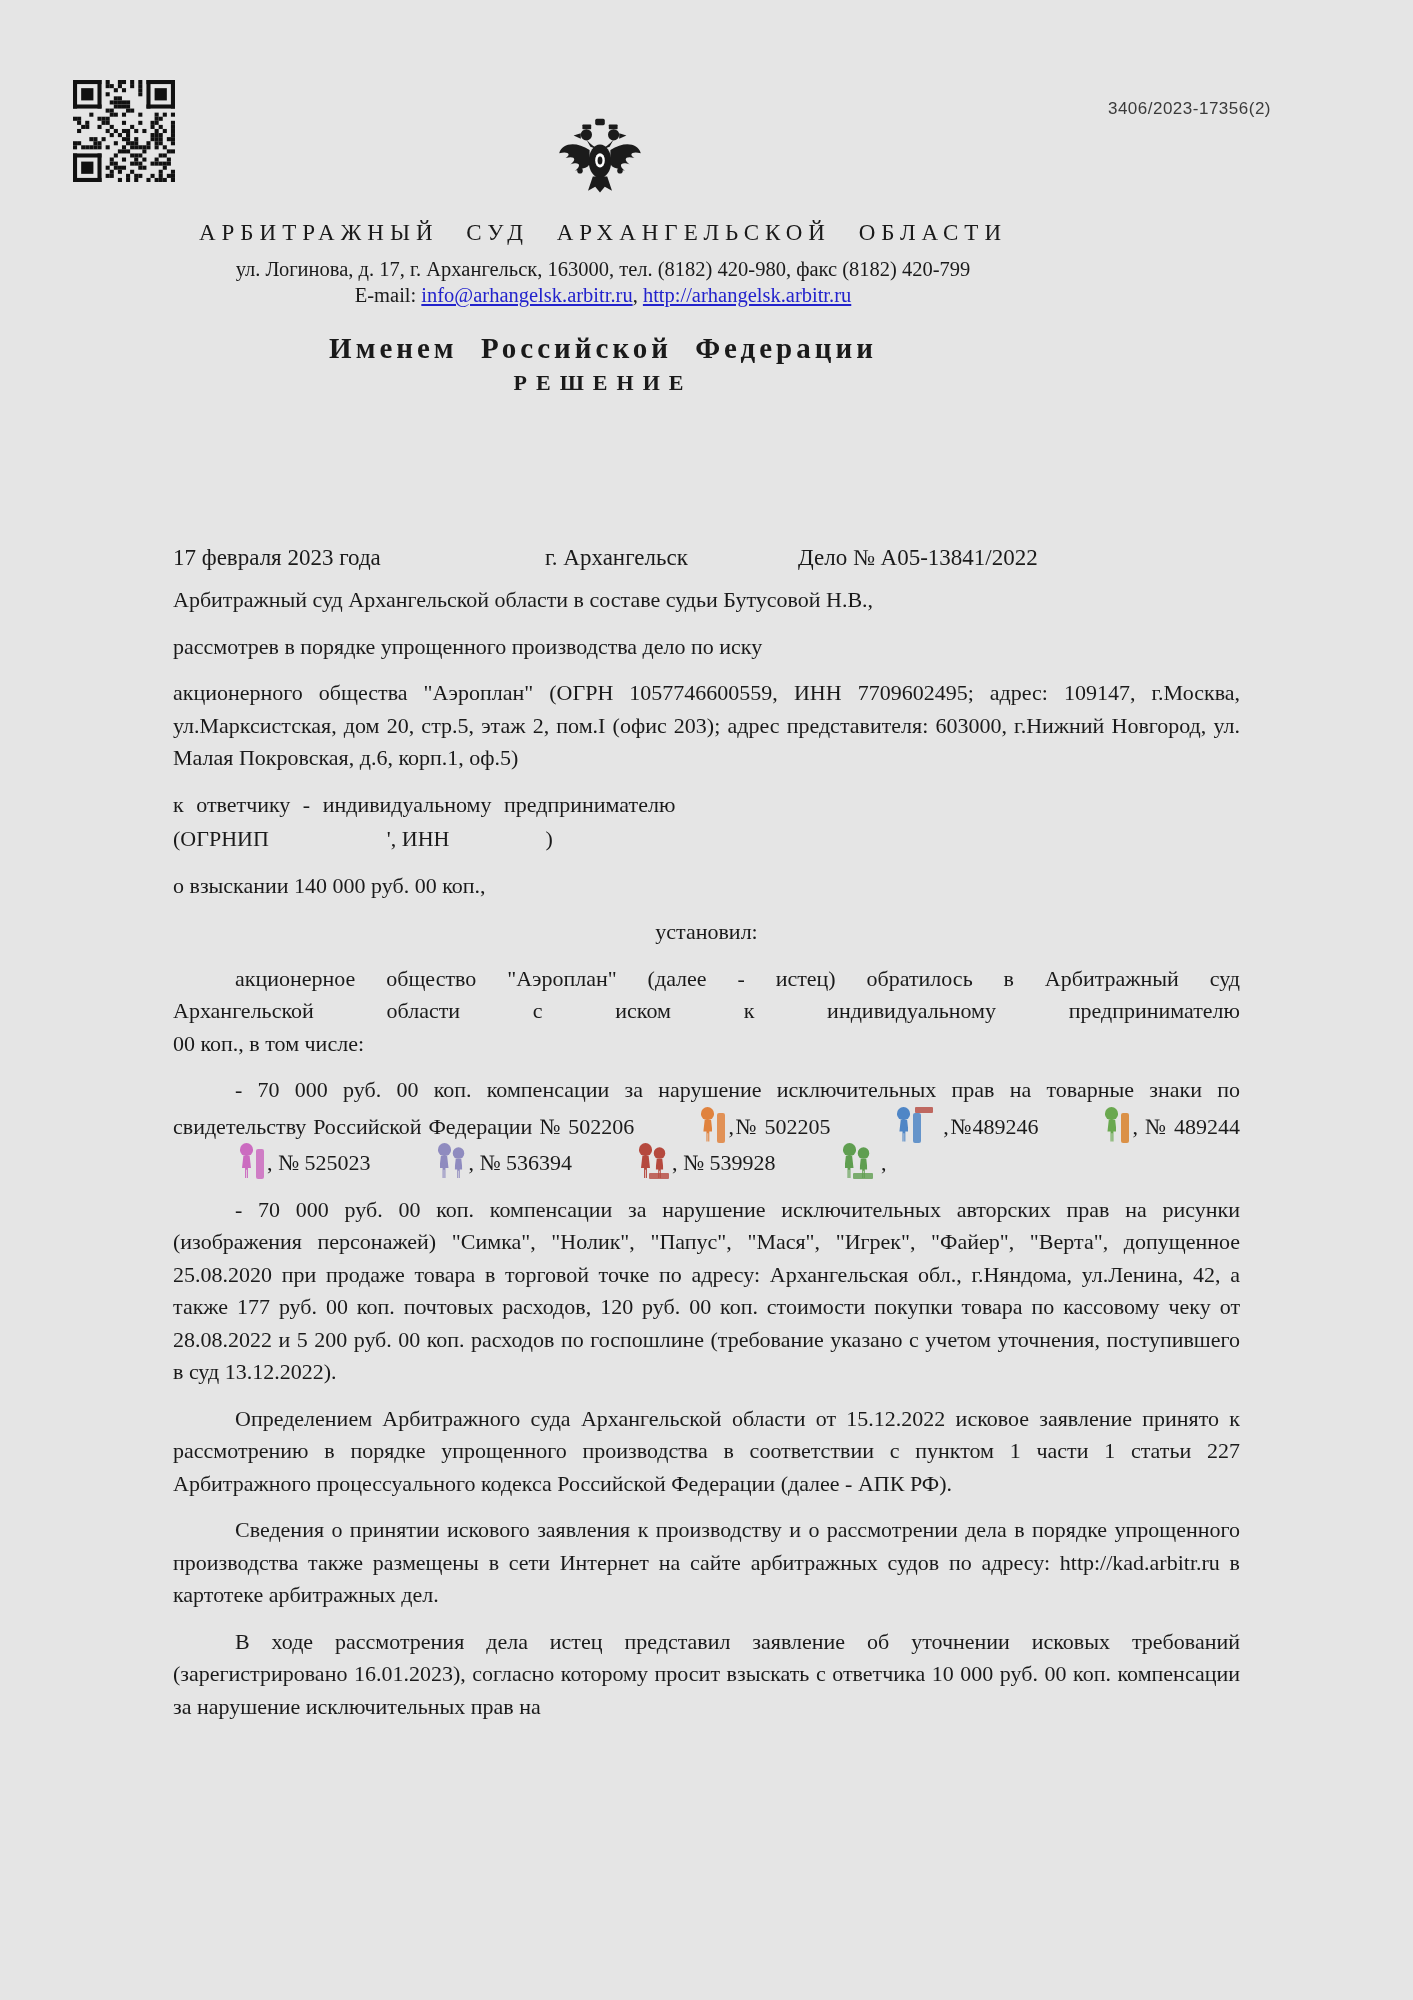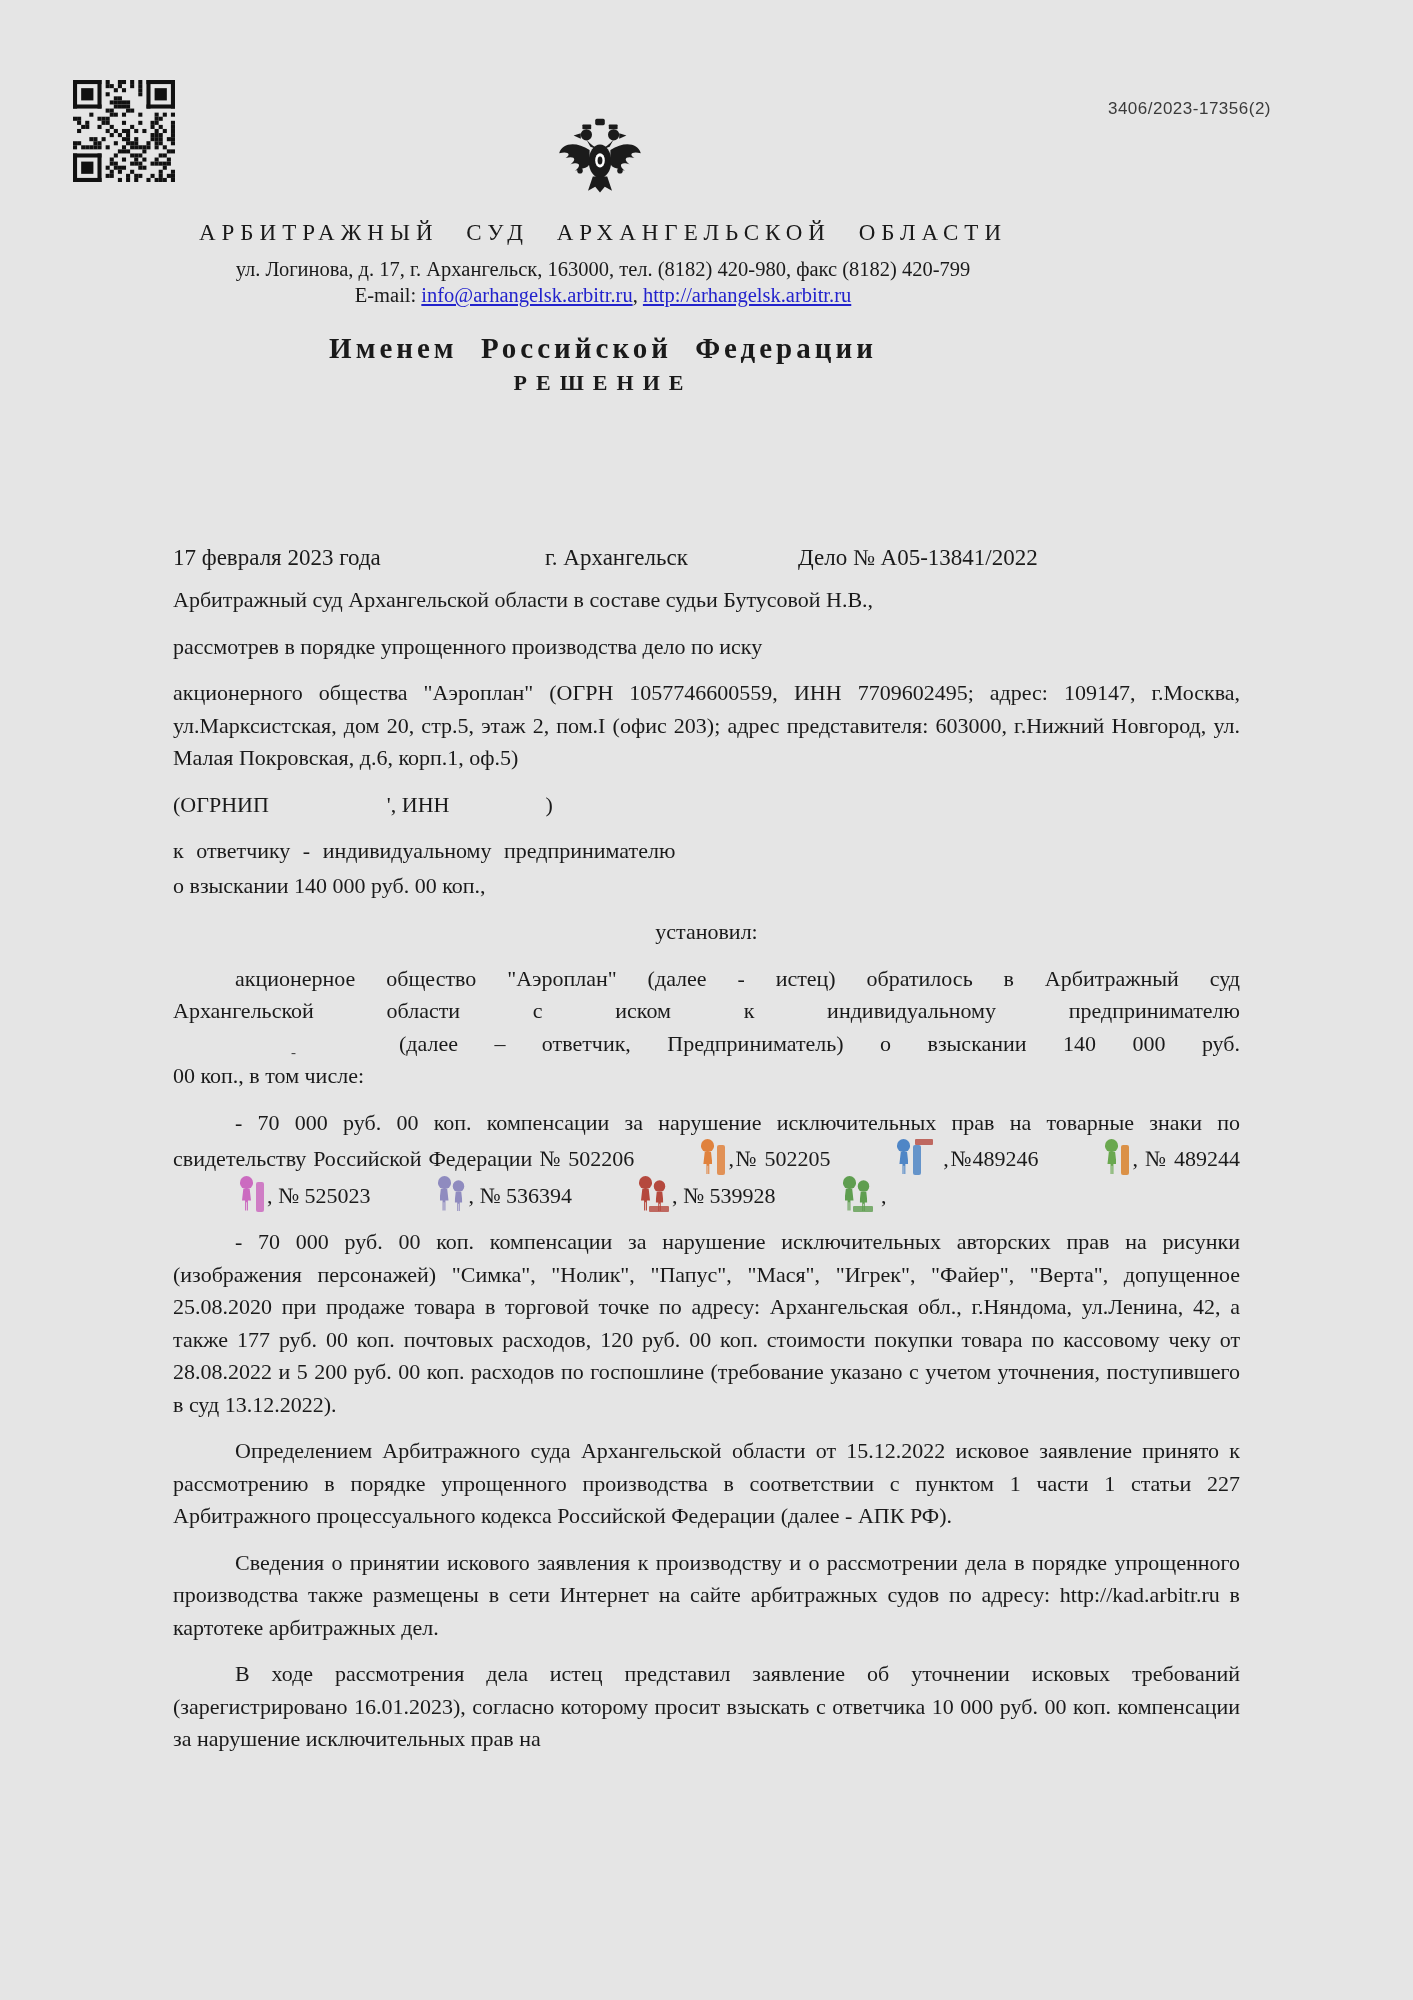--- a/index.html
+++ b/index.html
@@ -307,35 +307,34 @@
   </div>
 
   <div class="body">
 
     <p class="nojust">Арбитражный суд Архангельской области в составе судьи Бутусовой Н.В.,</p>
 
     <p class="nojust">рассмотрев в порядке упрощенного производства дело по иску</p>
 
     <p>акционерного общества "Аэроплан" (ОГРН 1057746600559, ИНН 7709602495; адрес: 109147, г.Москва, ул.Марксистская, дом 20, стр.5, этаж 2, пом.I (офис 203); адрес представителя: 603000, г.Нижний Новгород, ул. Малая Покровская, д.6, корп.1, оф.5)</p>
 
+    <p class="nojust" style="margin-bottom:2px;">
+      <span class="wide">к ответчику - индивидуальному предпринимателю</span>
+    </p>
     <p class="nojust">
       <span>(ОГРНИП</span><span class="blank b118"></span><span>', ИНН</span><span class="blank b96"></span><span>)</span>
     </p>
-    <p class="nojust" style="margin-bottom:2px;">
-      <span class="wide">к ответчику - индивидуальному предпринимателю</span>
-    </p>
 
     <p class="nojust">о взыскании 140 000 руб. 00 коп.,</p>
 
     <p class="center">установил:</p>
 
     <div style="margin-bottom:14px;">
       <div class="jline ind">акционерное общество "Аэроплан" (далее - истец) обратилось в Арбитражный суд</div>
       <div class="jline">Архангельской области с иском к индивидуальному предпринимателю</div>
-      <div class="jline"><span class="blank b226"><span class="redact-mark">-</span></span><span>(далее – ответчик, Предприниматель) о взыскании 140 000 руб.</span></div>
       <div class="nojust">00 коп., в том числе:</div>
     </div>
 
     <p class="ind"><span>- 70 000 руб. 00 коп. компенсации за нарушение исключительных прав на товарные знаки по свидетельству Российской Федерации </span><span class="tm-item"><span></span><span class="tm-num">№ 502206</span><span class="tm-icon" style="color: rgb(224, 130, 61);"><span class="fig"></span><span class="bar"></span></span></span><span class="tm-item"><span>,</span><span class="tm-num">№ 502205</span><span class="tm-icon" style="color: rgb(79, 134, 198);"><span class="fig"></span><span class="bar"></span><span class="topbar" style="color:#b5493e"></span></span></span><span class="tm-item"><span> ,</span><span class="tm-num">№489246</span><span class="tm-icon" style="color: rgb(106, 168, 79);"><span class="fig"></span><span class="bar" style="color:#d9822b"></span></span></span><span class="tm-item"><span>, </span><span class="tm-num">№ 489244</span><span class="tm-icon" style="color: rgb(203, 107, 192);"><span class="fig"></span><span class="bar"></span></span></span><span class="tm-item"><span>, </span><span class="tm-num">№ 525023</span><span class="tm-icon" style="color: rgb(143, 139, 191);"><span class="fig"></span><span class="fig small"></span></span></span><span class="tm-item"><span>, </span><span class="tm-num">№ 536394</span><span class="tm-icon" style="color: rgb(181, 73, 62);"><span class="fig"></span><span class="fig small"></span><span class="underbar"></span></span></span><span class="tm-item"><span>, </span><span class="tm-num">№ 539928</span><span class="tm-icon" style="color: rgb(95, 158, 80);"><span class="fig"></span><span class="fig small"></span><span class="underbar"></span></span></span><span> ,</span></p>
 
     <p class="ind">- 70 000 руб. 00 коп. компенсации за нарушение исключительных авторских прав на рисунки (изображения персонажей) "Симка", "Нолик", "Папус", "Мася", "Игрек", "Файер", "Верта", допущенное 25.08.2020 при продаже товара в торговой точке по адресу: Архангельская обл., г.Няндома, ул.Ленина, 42, а также 177 руб. 00 коп. почтовых расходов, 120 руб. 00 коп. стоимости покупки товара по кассовому чеку от 28.08.2022 и 5 200 руб. 00 коп. расходов по госпошлине (требование указано с учетом уточнения, поступившего в суд 13.12.2022).</p>
 
     <p class="ind">Определением Арбитражного суда Архангельской области от 15.12.2022 исковое заявление принято к рассмотрению в порядке упрощенного производства в соответствии с пунктом 1 части 1 статьи 227 Арбитражного процессуального кодекса Российской Федерации (далее - АПК РФ).</p>
 
     <p class="ind">Сведения о принятии искового заявления к производству и о рассмотрении дела в порядке упрощенного производства также размещены в сети Интернет на сайте арбитражных судов по адресу: http://kad.arbitr.ru в картотеке арбитражных дел.</p>

